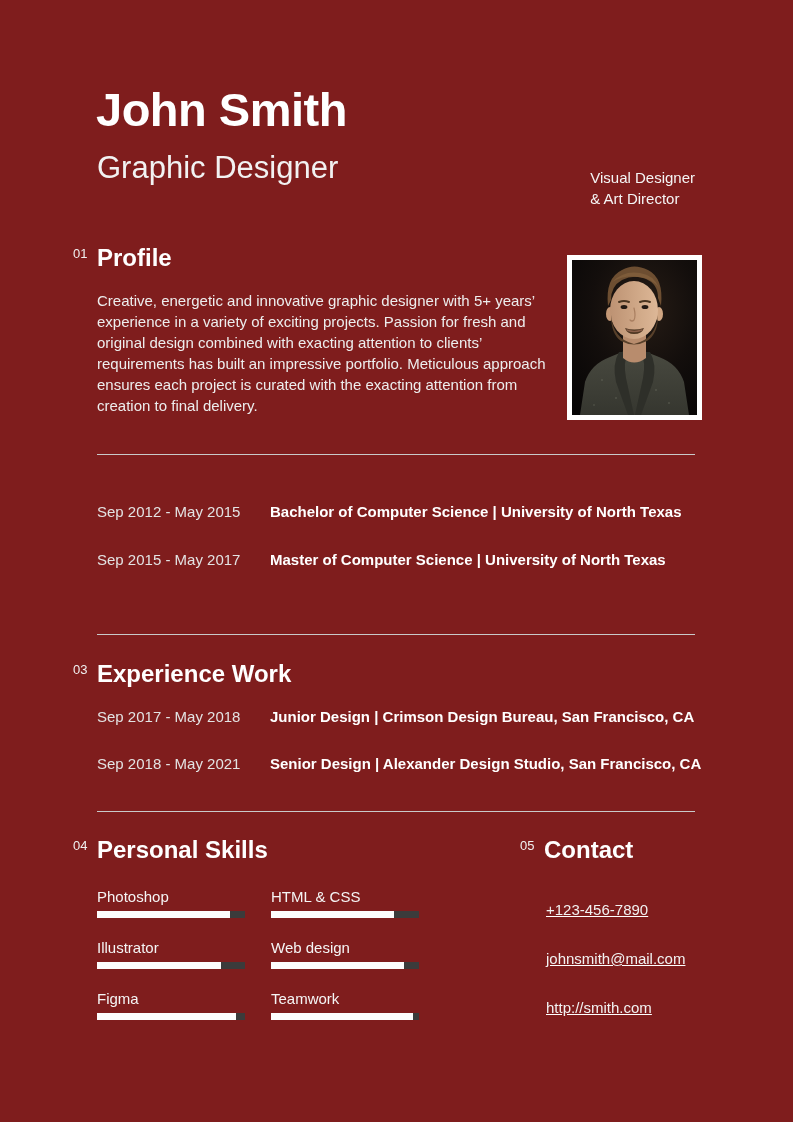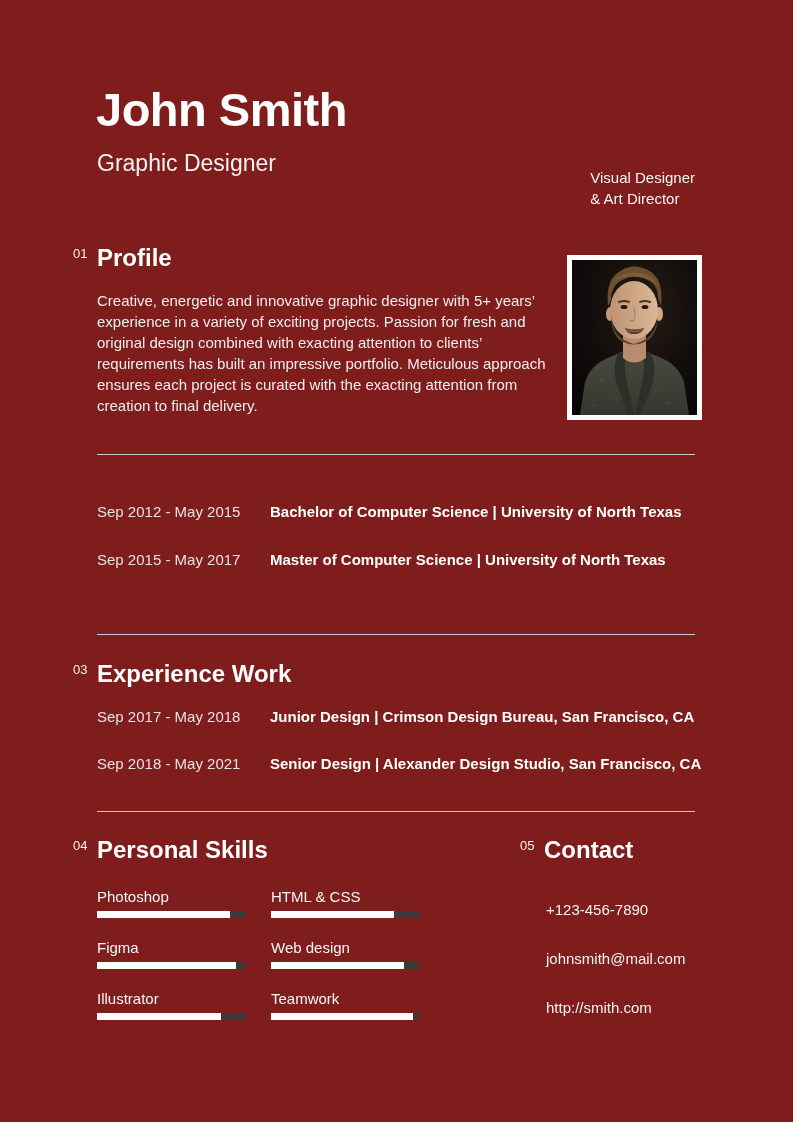--- a/index.html
+++ b/index.html
@@ -15,21 +15,21 @@
   }
 
   
   .name {
     position: absolute; left: 96px; top: 82px;
     font-size: 47px; font-weight: 700; letter-spacing: -0.5px; line-height: 56px;
     color: #ffffff;
   }
   .job-title {
     position: absolute; left: 97px; top: 150px;
-    font-size: 23px; font-weight: 400; color: #f2f2f2;
+    font-size: 31px; font-weight: 400; color: #f2f2f2;
   }
   .tagline {
     position: absolute; right: 98px; top: 167px;
     font-size: 15px; line-height: 21px; text-align: left; color: #f5f5f5;
   }
 
   
   .sec-head { font-size: 24px; font-weight: 700; line-height: 28px; color: #ffffff; white-space: nowrap; }
   .sec-num {
     display: inline-block; width: 18px; margin-right: 6px;
@@ -73,21 +73,21 @@
   
   .skills-block { position: absolute; left: 73px; top: 836px; }
   .skills-grid { display: flex; margin: 24px 0 0 24px; column-gap: 26px; }
   .skills-col { width: 148px; }
   .skill { margin-bottom: 21px; }
   .skill-label { font-size: 15px; line-height: 18px; color: #f5f5f5; }
   .bar { margin-top: 5px; width: 148px; height: 7px; background: #3b3b3b; }
   .bar-fill { height: 100%; background: #fdfdfd; }
 
   .contact-block { position: absolute; left: 520px; top: 836px; }
-  .contact-items { margin: 37px 0 16px 26px; }
+  .contact-items { margin: 37px 0 16px 26px; text-decoration: underline; }
   .contact-item { font-size: 15px; line-height: 18px; margin-bottom: 31px; color: #f2f2f2; }
 </style>
 </head>
 <body>
 
 <div class="page">
 
   <h1 class="name">John Smith</h1>
   <div class="job-title">Graphic Designer</div>
   <div class="tagline">
@@ -190,29 +190,29 @@
     <h2 class="sec-head"><span class="sec-num">04</span><span>Personal Skills</span></h2>
     <div class="skills-grid">
       <div class="skills-col">
         <div class="skill">
           <div class="skill-label">Photoshop</div>
           <div class="bar">
               <div class="bar-fill" style="width: 90%;"></div>
             </div>
         </div>
         <div class="skill">
+          <div class="skill-label">Illustrator</div>
+          <div class="bar">
+              <div class="bar-fill" style="width: 84%;"></div>
+            </div>
+        </div>
+        <div class="skill">
           <div class="skill-label">Figma</div>
           <div class="bar">
               <div class="bar-fill" style="width: 94%;"></div>
-            </div>
-        </div>
-        <div class="skill">
-          <div class="skill-label">Illustrator</div>
-          <div class="bar">
-              <div class="bar-fill" style="width: 84%;"></div>
             </div>
         </div>
       </div>
       <div class="skills-col">
         <div class="skill">
           <div class="skill-label">HTML &amp; CSS</div>
           <div class="bar">
               <div class="bar-fill" style="width: 83%;"></div>
             </div>
         </div>

